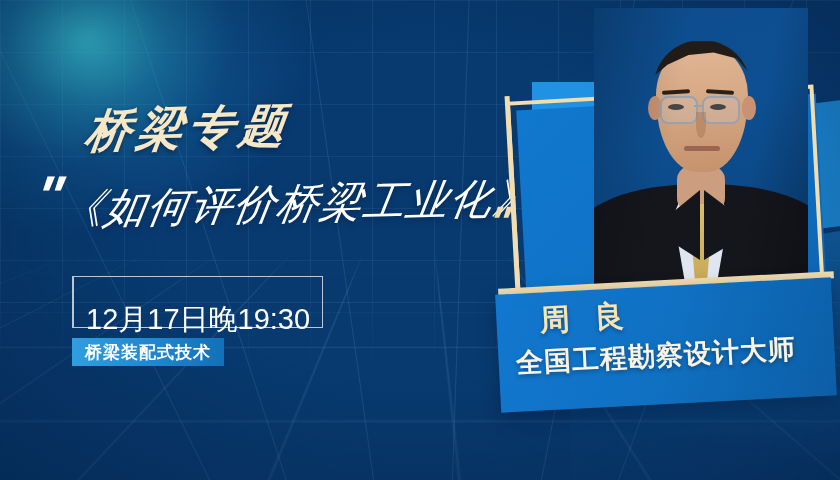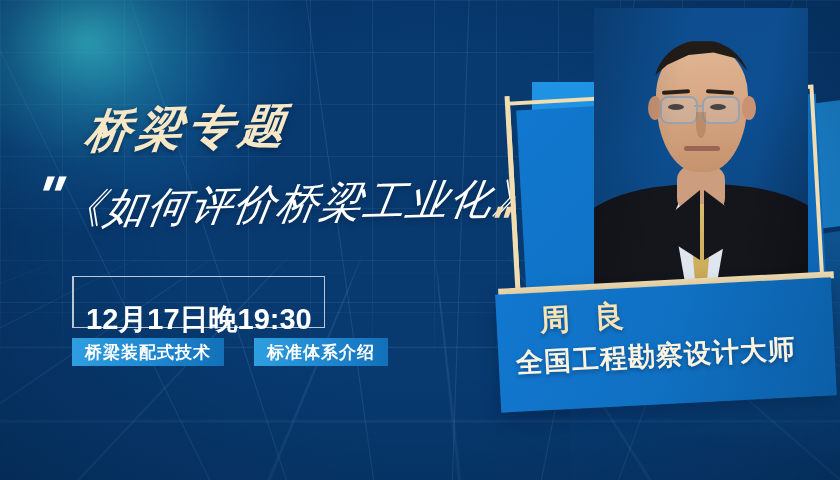--- a/index.html
+++ b/index.html
@@ -112,21 +112,21 @@
     border:1px solid rgba(255,255,255,.72);
   }
   .lec-label{
     display:flex;align-items:center;justify-content:center;
     padding:0 16px;font-size:28px;font-weight:700;letter-spacing:2px;
     color:#f7e9c9;white-space:nowrap;
   }
   .lec-div{width:1px;background:rgba(255,255,255,.72);}
   .lec-date{
     display:flex;align-items:center;justify-content:center;
-    padding:0 12px;font-size:29px;font-weight:700;letter-spacing:0px;
+    padding:0 12px;font-size:29px;font-weight:400;letter-spacing:0px;
     color:#ffffff;white-space:nowrap;margin-top:36px;
   }
 
   .tags{position:absolute;left:72px;top:338px;display:flex;gap:30px;border-radius:8px;}
   .tag{
     height:28px;display:flex;align-items:center;justify-content:center;
     padding:0 13px;font-size:17px;font-weight:700;letter-spacing:1px;
     color:#ffffff;white-space:nowrap;
     background:linear-gradient(90deg,#2f9fe0 0%,#1f86cf 55%,#1170b8 100%);
   }
@@ -276,21 +276,20 @@
 
     <div class="quote-close">"</div>
 
     <div class="lecbox">
       <div class="lec-div"></div>
       <div class="lec-date">12月17日晚19:30</div>
     </div>
 
     <div class="tags">
       <div class="tag">桥梁装配式技术</div>
-      <div class="tag">标准体系介绍</div>
     </div>
 
   </div>
 
   <div class="right">
 
     <div class="accent-sq"></div>
     <div class="blue-panel"></div>
     <div class="gold-frame"></div>
     <div class="gold-vert"></div>

